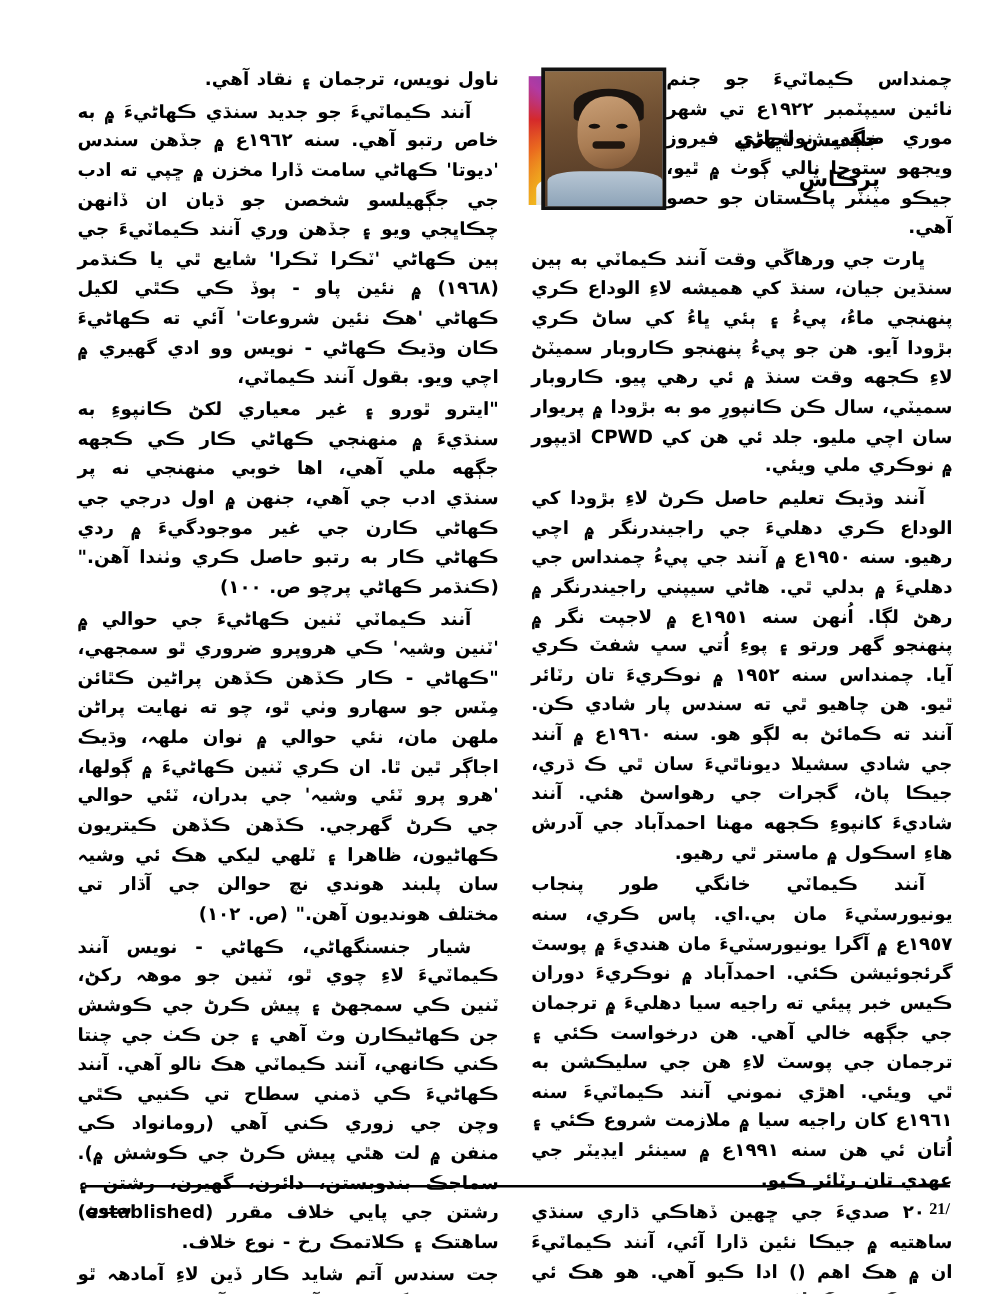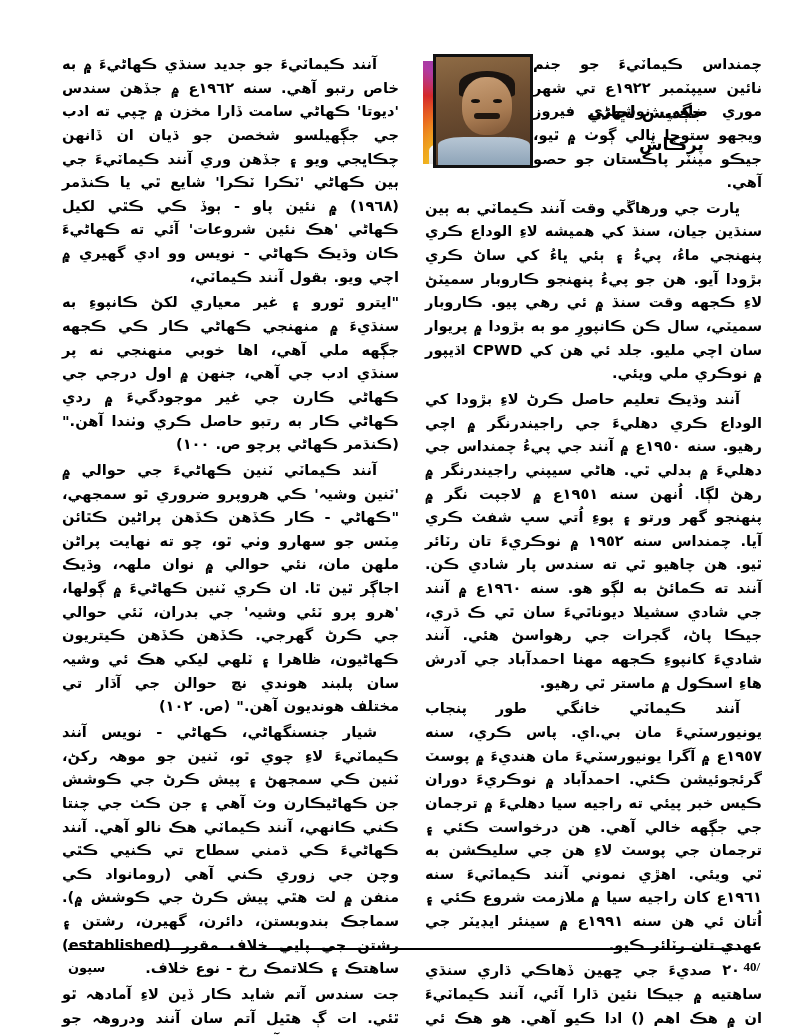--- a/index.html
+++ b/index.html
@@ -284,29 +284,30 @@
       </div>
 
       <p class="para">چمنداس ڪيماٽيءَ جو جنم نائين سيپٽمبر ١٩٢٢ع تي شهر موري ضلعي نوشهري فيروز ويجهو ستوجا نالي ڳوٺ ۾ ٿيو، جيڪو مينٽر پاڪستان جو حصو آهي.</p>
       <p class="para indent">ڀارت جي ورهاڱي وقت آنند ڪيماٽي به ٻين سنڌين جيان، سنڌ کي هميشه لاءِ الوداع ڪري پنهنجي ماءُ، پيءُ ۽ ٻئي ڀاءُ کي ساڻ ڪري بڙودا آيو. هن جو پيءُ پنهنجو ڪاروبار سميٽڻ لاءِ ڪجهه وقت سنڌ ۾ ئي رهي پيو. ڪاروبار سميٽي، سال ڪن ڪانپورِ مو به بڙودا ۾ پريوار سان اچي مليو. جلد ئي هن کي CPWD اڌيپور ۾ نوڪري ملي ويئي.</p>
       <p class="para indent">آنند وڌيڪ تعليم حاصل ڪرڻ لاءِ بڙودا کي الوداع ڪري دهليءَ جي راجيندرنگر ۾ اچي رهيو. سنه ١٩٥٠ع ۾ آنند جي پيءُ چمنداس جي دهليءَ ۾ بدلي ٿي. هاڻي سيپني راجيندرنگر ۾ رهڻ لڳا. اُنهن سنه ١٩٥١ع ۾ لاجپت نگر ۾ پنهنجو گهر ورتو ۽ پوءِ اُتي سڀ شفٽ ڪري آيا. چمنداس سنه ١٩٥٢ ۾ نوڪريءَ تان رٽائر ٿيو. هن چاهيو ٿي ته سندس پار شادي ڪن. آنند ته ڪمائڻ به لڳو هو. سنه ١٩٦٠ع ۾ آنند جي شادي سشيلا ديوناٿيءَ سان ٿي ڪ ڌري، جيڪا پاڻ، گجرات جي رهواسڻ هئي. آنند شاديءَ کانپوءِ ڪجهه مهنا احمدآباد جي آدرش هاءِ اسڪول ۾ ماستر ٿي رهيو.</p>
       <p class="para indent">آنند ڪيماٽي خانگي طور پنجاب يونيورسٽيءَ مان بي.اي. پاس ڪري، سنه ١٩٥٧ع ۾ آگرا يونيورسٽيءَ مان هنديءَ ۾ پوسٽ گرئجوئيشن ڪئي. احمدآباد ۾ نوڪريءَ دوران ڪيس خبر پيئي ته راجيه سيا دهليءَ ۾ ترجمان جي جڳهه خالي آهي. هن درخواست ڪئي ۽ ترجمان جي پوسٽ لاءِ هن جي سليڪشن به ٿي ويئي. اهڙي نموني آنند ڪيماٽيءَ سنه ١٩٦١ع کان راجيه سيا ۾ ملازمت شروع ڪئي ۽ اُتان ئي هن سنه ١٩٩١ع ۾ سينئر ايڊيٽر جي عهدي تان رٽائر ڪيو.</p>
       <p class="para indent">٢٠ صديءَ جي ڇهين ڏهاڪي ڌاري سنڌي ساهتيه ۾ جيڪا نئين ڌارا آئي، آنند ڪيماٽيءَ ان ۾ هڪ اهم () ادا ڪيو آهي. هو هڪ ئي وقت ڪوي، ڪهاڻي - نويس،</p>
     </div>
 
     <div class="col">
+      <p class="para no-just">ناول نويس، ترجمان ۽ نقاد آهي.</p>
       <p class="para indent">آنند ڪيماٽيءَ جو جديد سنڌي ڪهاڻيءَ ۾ به خاص رتبو آهي. سنه ١٩٦٢ع ۾ جڏهن سندس 'ديوتا' ڪهاڻي سامت ڏارا مخزن ۾ ڇپي ته ادب جي جڳهيلسو شخصن جو ڌيان ان ڏانهن چڪاڀجي ويو ۽ جڏهن وري آنند ڪيماٽيءَ جي ٻين ڪهاڻي 'ٽڪرا ٽڪرا' شايع ٿي يا ڪنڌمر (١٩٦٨) ۾ نئين پاو - ٻوڏ ڪي ڪٿي لکيل ڪهاڻي 'هڪ نئين شروعات' آئي ته ڪهاڻيءَ ڪان وڌيڪ ڪهاڻي - نويس وو ادي گهيري ۾ اچي ويو. بقول آنند ڪيماٽي،</p>
       <p class="para">"ايترو ٿورو ۽ غير معياري لکڻ ڪانپوءِ به سنڌيءَ ۾ منهنجي ڪهاڻي ڪار ڪي ڪجهه جڳهه ملي آهي، اها خوبي منهنجي نه پر سنڌي ادب جي آهي، جنهن ۾ اول درجي جي ڪهاڻي ڪارن جي غير موجودگيءَ ۾ ردي ڪهاڻي ڪار به رتبو حاصل ڪري وٺندا آهن." (ڪنڌمر ڪهاڻي پرچو ص. ١٠٠)</p>
       <p class="para indent">آنند ڪيماٽي ٽنين ڪهاڻيءَ جي حوالي ۾ 'ٽنين وشيہ' ڪي هروپرو ضروري ٿو سمجهي، "ڪهاڻي - ڪار ڪڏهن ڪڏهن پراڻين ڪٿائن مِٽس جو سهارو وٺي ٿو، چو ته نهايت پراڻن ملهن مان، نئي حوالي ۾ نوان ملهہ، وڌيڪ اجاڳر ٿين ٿا. ان ڪري ٽنين ڪهاڻيءَ ۾ ڳولها، 'هرو پرو ٽئي وشيہ' جي بدران، ٽئي حوالي جي ڪرڻ گهرجي. ڪڏهن ڪڏهن ڪيتريون ڪهاڻيون، ظاهرا ۽ ٽلهي ليکي هڪ ئي وشيہ سان پلبند هوندي نچ حوالن جي آڌار تي مختلف هونديون آهن." (ص. ١٠٢)</p>
       <p class="para indent">شيار جنسنگهاڻي، ڪهاڻي - نويس آنند ڪيماٽيءَ لاءِ چوي ٿو، ٽنين جو موهہ رکڻ، ٽنين ڪي سمجهڻ ۽ پيش ڪرڻ جي ڪوشش جن ڪهاڻيڪارن وٽ آهي ۽ جن ڪٺ جي چنتا ڪني ڪانهي، آنند ڪيماٽي هڪ نالو آهي. آنند ڪهاڻيءَ ڪي ڌمني سطاح تي ڪنيي ڪٿي وچن جي زوري ڪني آهي (رومانواد ڪي منفن ۾ لت هٿي پيش ڪرڻ جي ڪوشش ۾). سماجڪ بندوبستن، دائرن، گهيرن، رشتن ۽ رشتن جي پايي خلاف مقرر (established) ساهتڪ ۽ ڪلاتمڪ رخ - نوع خلاف.</p>
       <p class="para center-last">جت سندس آتم شايد ڪار ڏين لاءِ آمادهہ ٿو ٿئي. ات ڳ هٿيل آتم سان آنند ودروهہ جو نعرو هنيو آهي." (ساڀ يو ص. ٢٠)</p>
 
     </div>
 
   </div>
 
   <div class="footer-rule"></div>
   <div class="footer">
     <span class="footer-magazine">سپون</span>
-    <span class="footer-page latin">40/</span>
+    <span class="footer-page latin">21/</span>
   </div>
 
 </div>
 
 </body></html>

